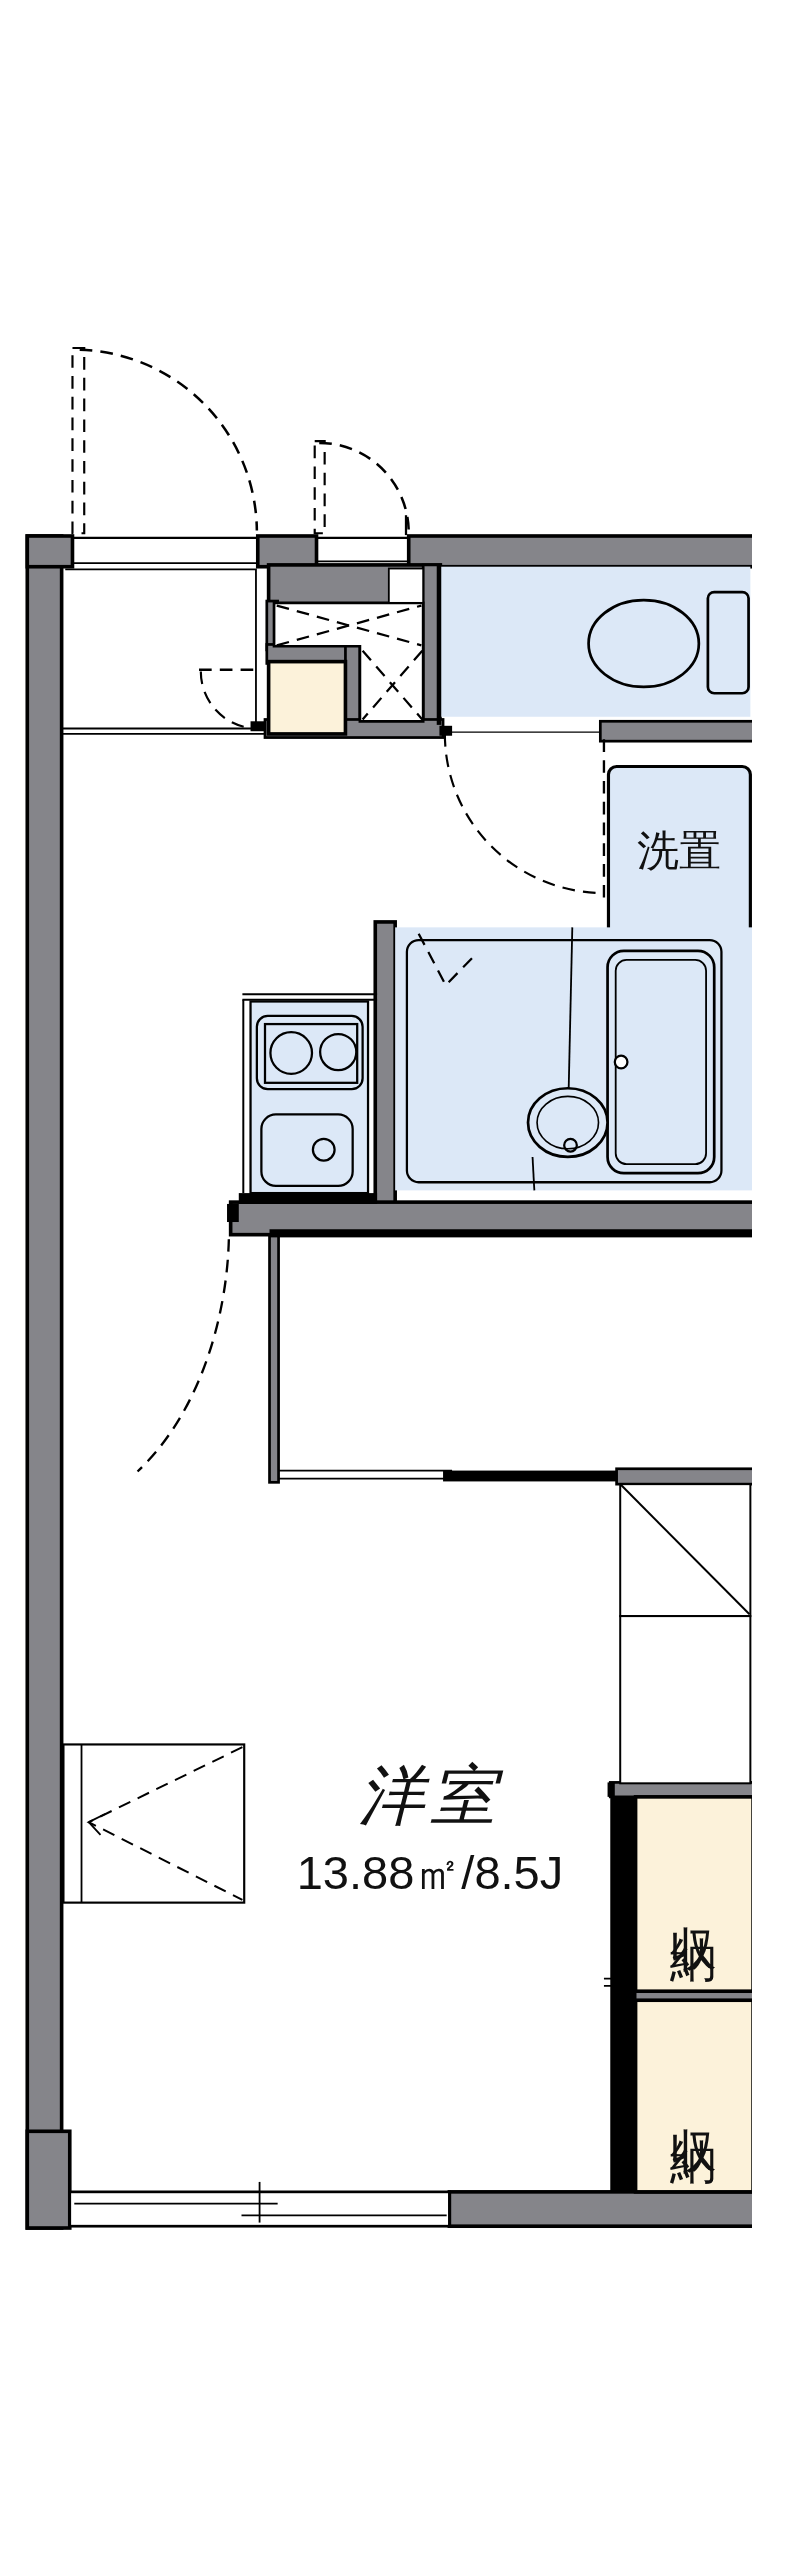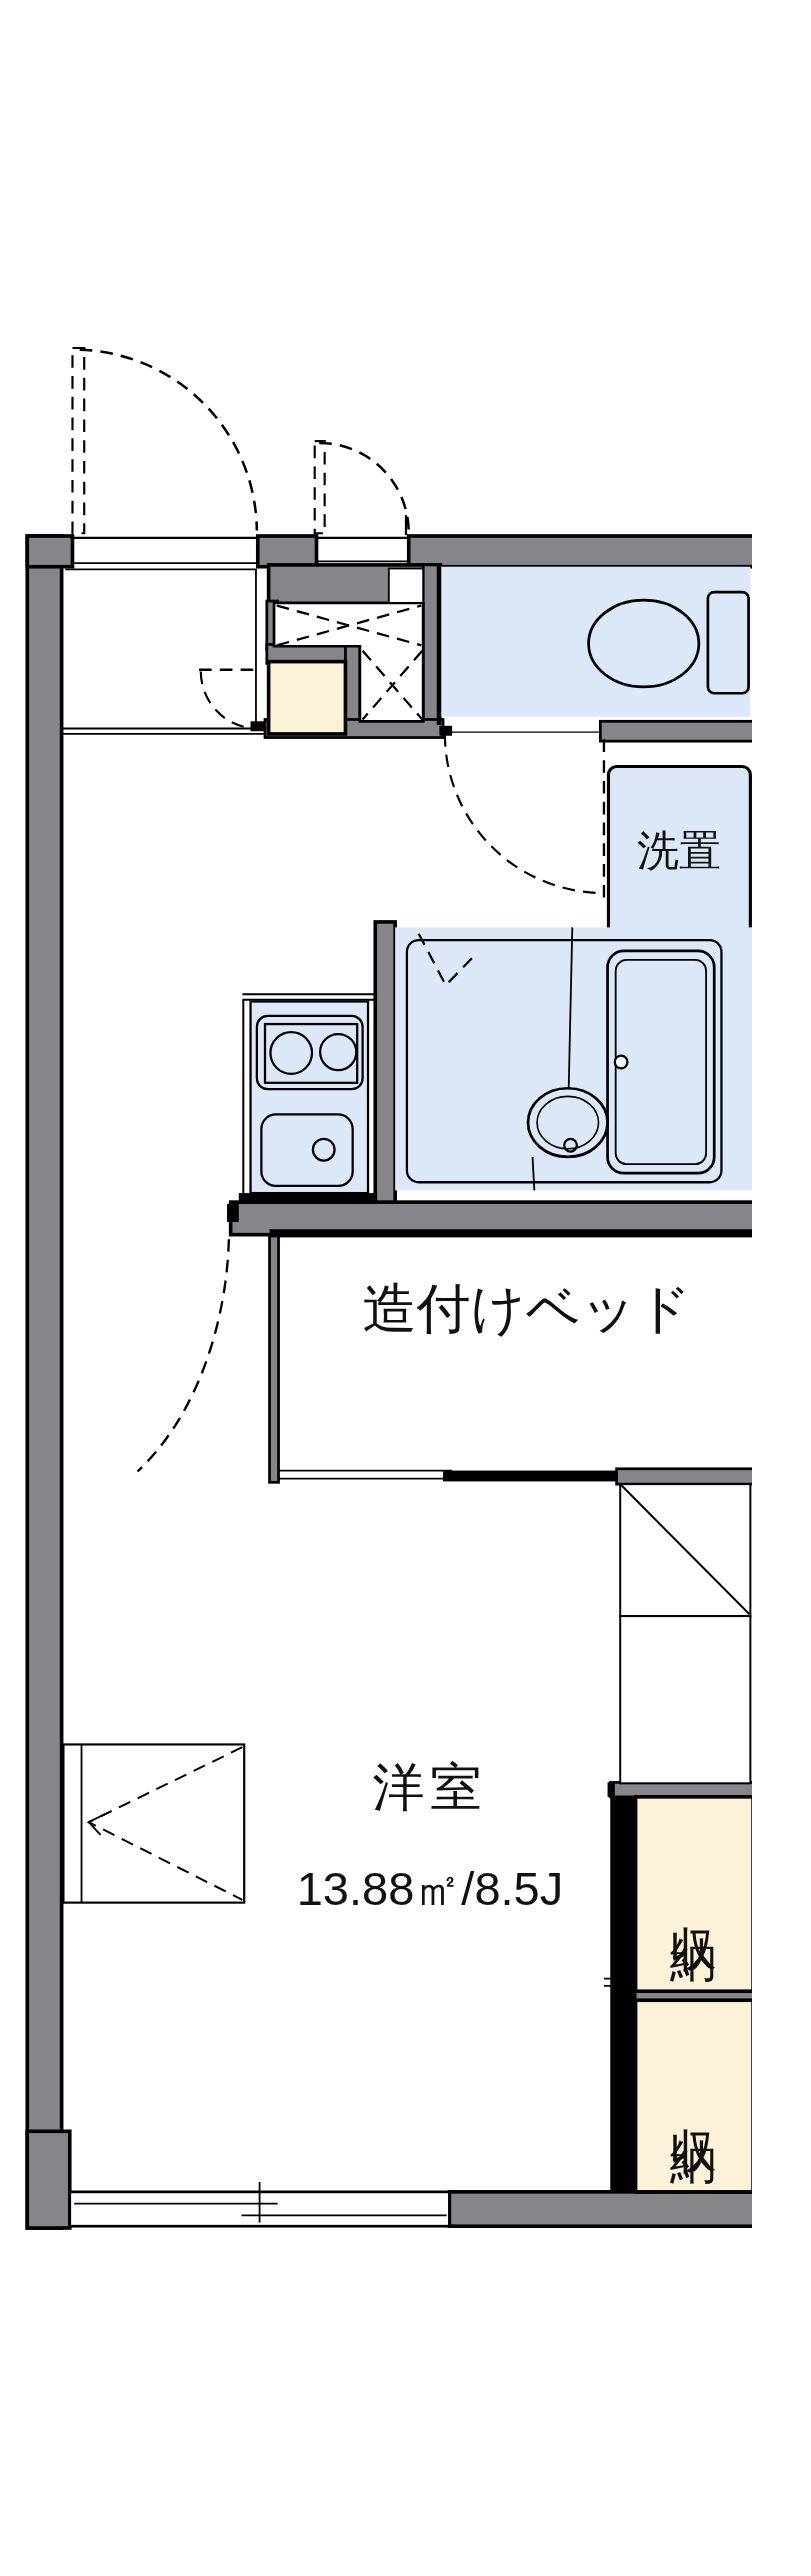--- a/index.html
+++ b/index.html
@@ -18,22 +18,22 @@
   .whitebox{fill:#fff;stroke:var(--line-black);}
   .blue{fill:var(--water-blue);stroke:none;}
   .bluestroke{fill:var(--water-blue);stroke:var(--line-black);}
   .cream{fill:var(--step-cream);stroke:var(--line-black);stroke-width:4;}
   .ln{stroke:var(--line-black);fill:none;}
   .dash{stroke:var(--line-black);fill:none;stroke-dasharray:14 9;}
   .label{position:absolute;color:#111;text-align:center;line-height:1.1;}
   .washer-label{left:601px;top:828px;width:156px;font-size:42px;}
   .bed-line1{left:271px;top:1279px;width:512px;font-size:54px;}
   .bed-line2{left:271px;top:1351px;width:512px;font-size:54px;}
-  .room-name{left:159px;top:1759px;width:542px;font-size:52px;letter-spacing:5.4px;}
-  .room-area{left:159px;top:1847px;width:542px;font-size:47px;margin-top:16px;}
+  .room-name{left:159px;top:1759px;width:542px;font-size:66px;letter-spacing:5.4px;font-style:italic;}
+  .room-area{left:159px;top:1847px;width:542px;font-size:47px;}
   .closet-label{left:635px;width:118px;height:154px;font-size:47px;
                 display:flex;align-items:center;justify-content:center;
                 writing-mode:vertical-rl;letter-spacing:12.7px;}
   .closet1{top:1824px;}
   .closet2{top:2026px;}
 </style>
 </head>
 <body>
 
 <div id="stage">
@@ -172,21 +172,20 @@
       <path class="dash" d="M492,812 A176,176 0 0 0 668,988" stroke-width="2.4"></path>
       <rect class="blk" x="486" y="803" width="14" height="11"></rect>
 
       <rect class="blk" x="251" y="1332" width="13" height="20"></rect>
       <path class="dash" d="M253,1371 C251,1455 222,1562 152,1628" stroke-width="2.6"></path>
     </g>
   </svg>
 
   <div class="label washer-label">洗置</div>
 
-  <div class="label bed-line1">造付けベッド</div>
 
   <div class="label room-name">洋室</div>
   <div class="label room-area">13.88㎡/8.5J</div>
 
   <div class="label closet-label closet1">収納</div>
   <div class="label closet-label closet2">収納</div>
 
 </div>
 
 

